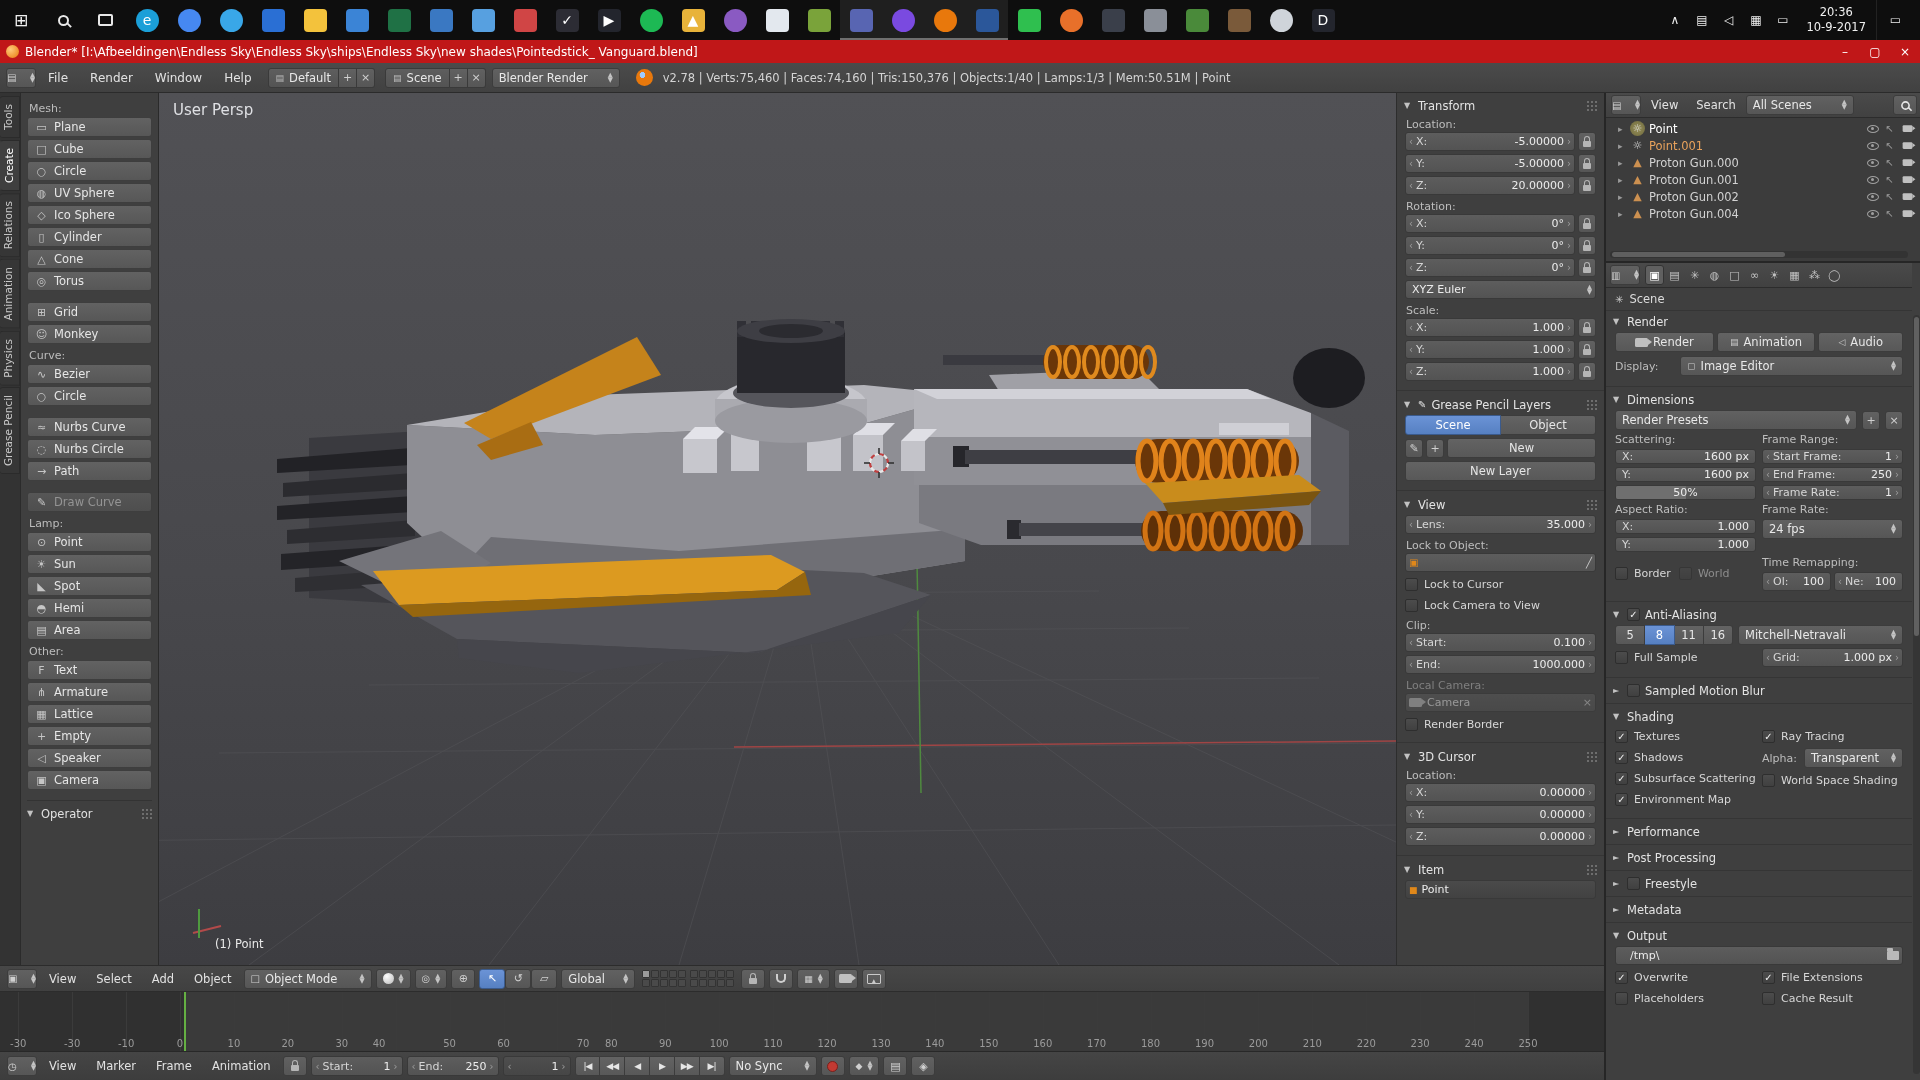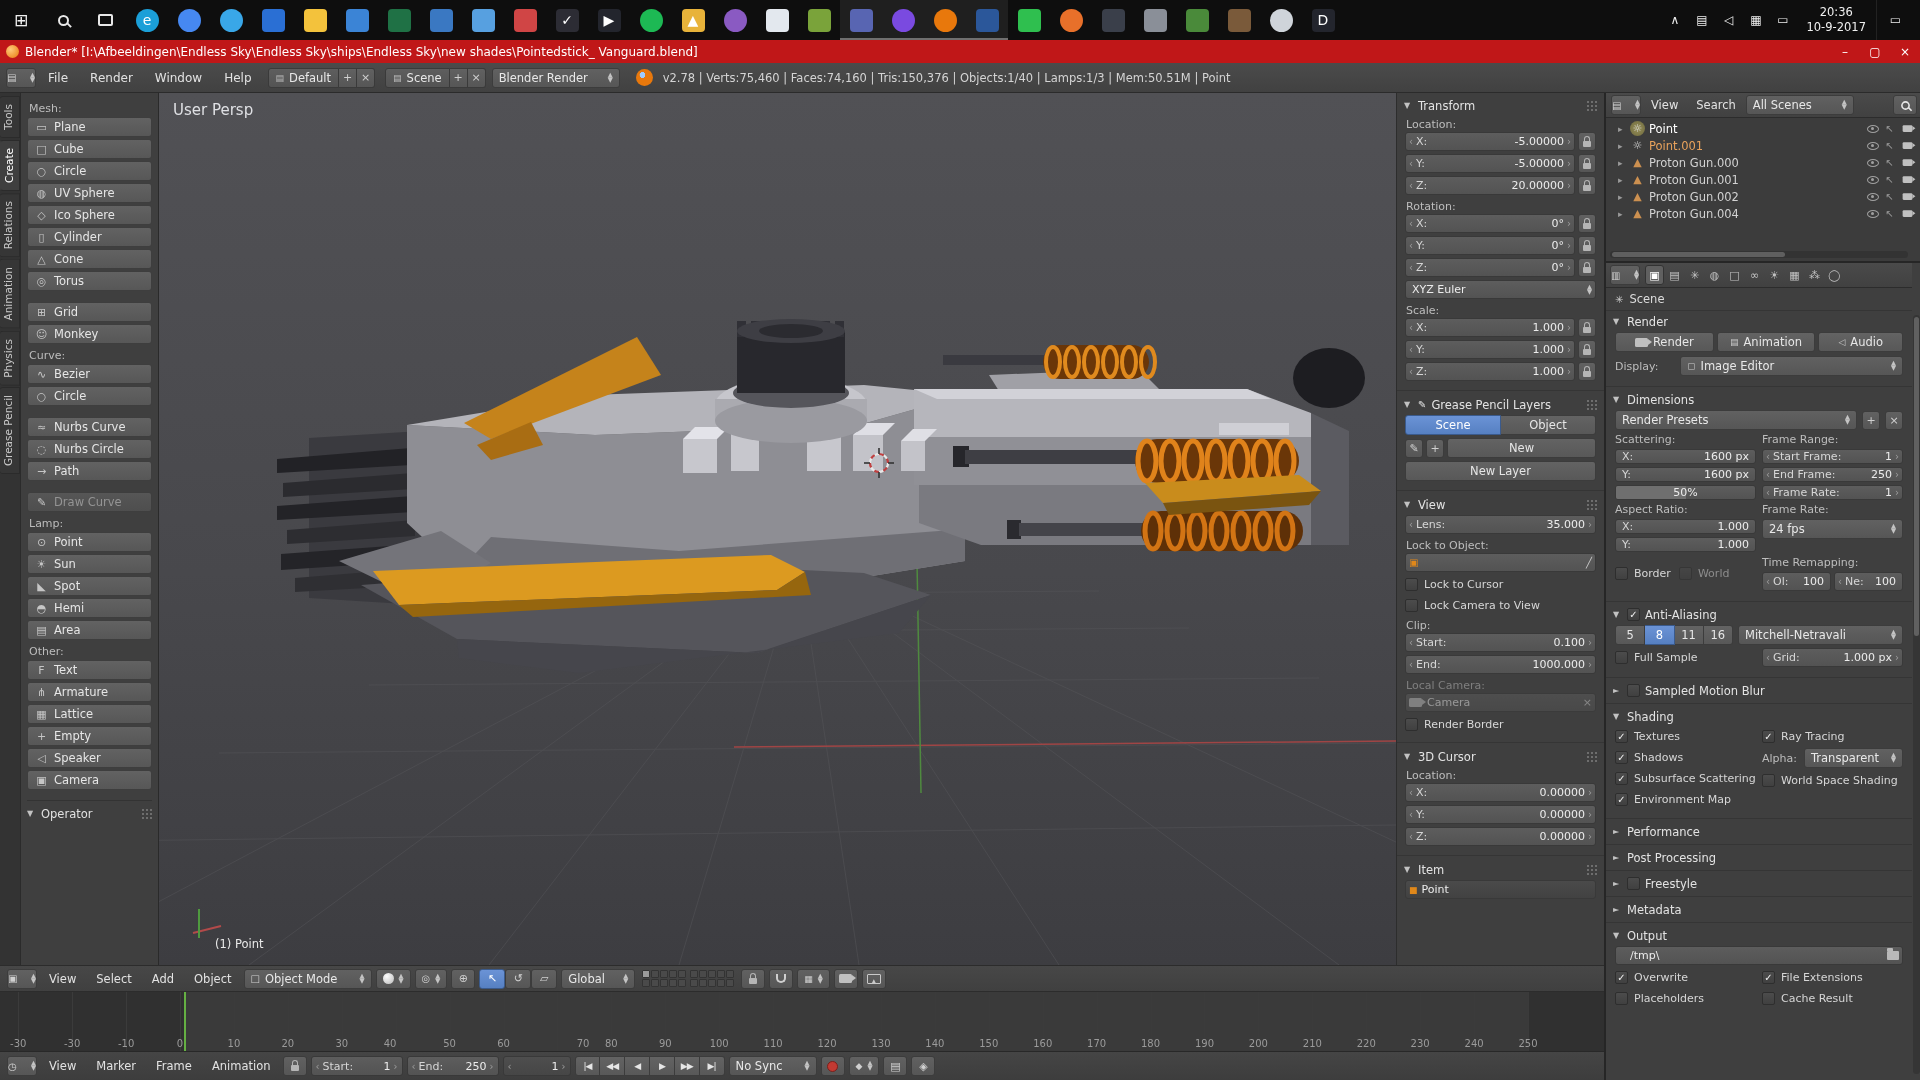--- a/index.html
+++ b/index.html
@@ -963,21 +963,21 @@
           <div class="ticklbl" style="left: 126.08px;">-10</div>
           <div class="tick" style="left: 180px;"></div>
           <div class="ticklbl" style="left: 180px;">0</div>
           <div class="tick" style="left: 233.92px;"></div>
           <div class="ticklbl" style="left: 233.92px;">10</div>
           <div class="tick" style="left: 287.84px;"></div>
           <div class="ticklbl" style="left: 287.84px;">20</div>
           <div class="tick" style="left: 341.76px;"></div>
           <div class="ticklbl" style="left: 341.76px;">30</div>
           <div class="tick" style="left: 395.68px;"></div>
-          <div class="ticklbl" style="left: 390px;">40</div>
+          <div class="ticklbl" style="left: 379px;">40</div>
           <div class="tick" style="left: 449.6px;"></div>
           <div class="ticklbl" style="left: 449.6px;">50</div>
           <div class="tick" style="left: 503.52px;"></div>
           <div class="ticklbl" style="left: 503.52px;">60</div>
           <div class="tick" style="left: 557.44px;"></div>
           <div class="ticklbl" style="left: 583px;">70</div>
           <div class="tick" style="left: 611.36px;"></div>
           <div class="ticklbl" style="left: 611.36px;">80</div>
           <div class="tick" style="left: 665.28px;"></div>
           <div class="ticklbl" style="left: 665.28px;">90</div>

